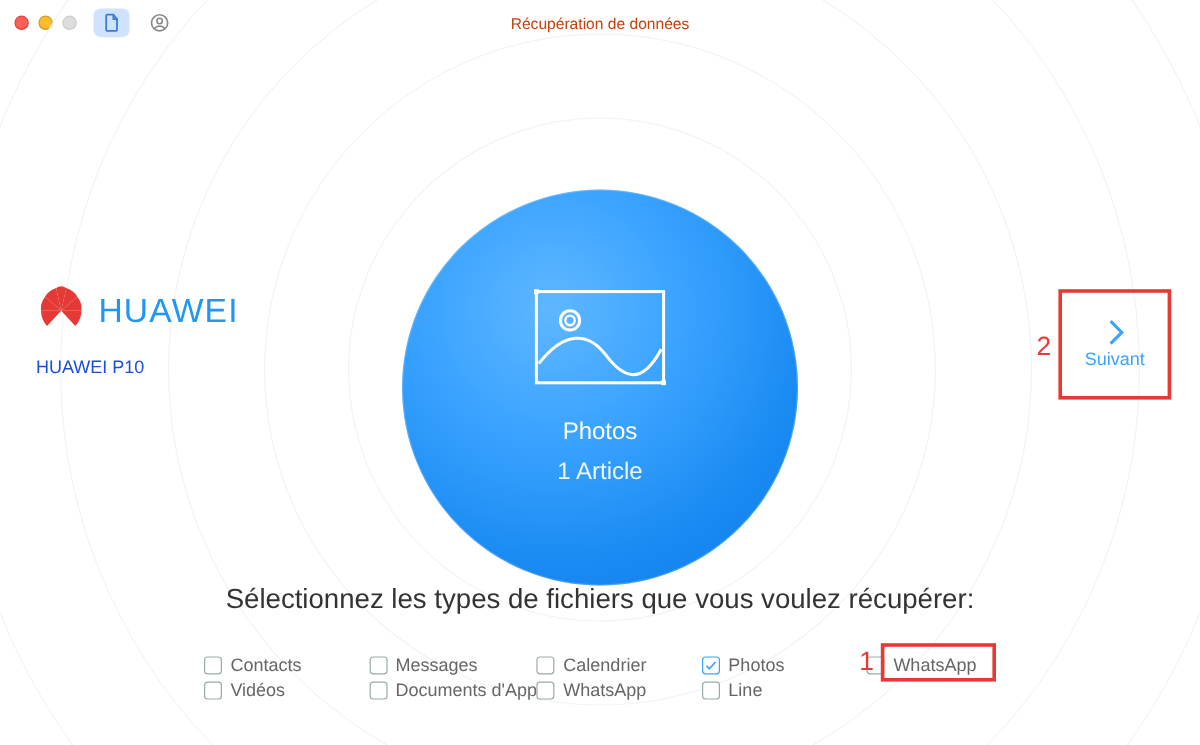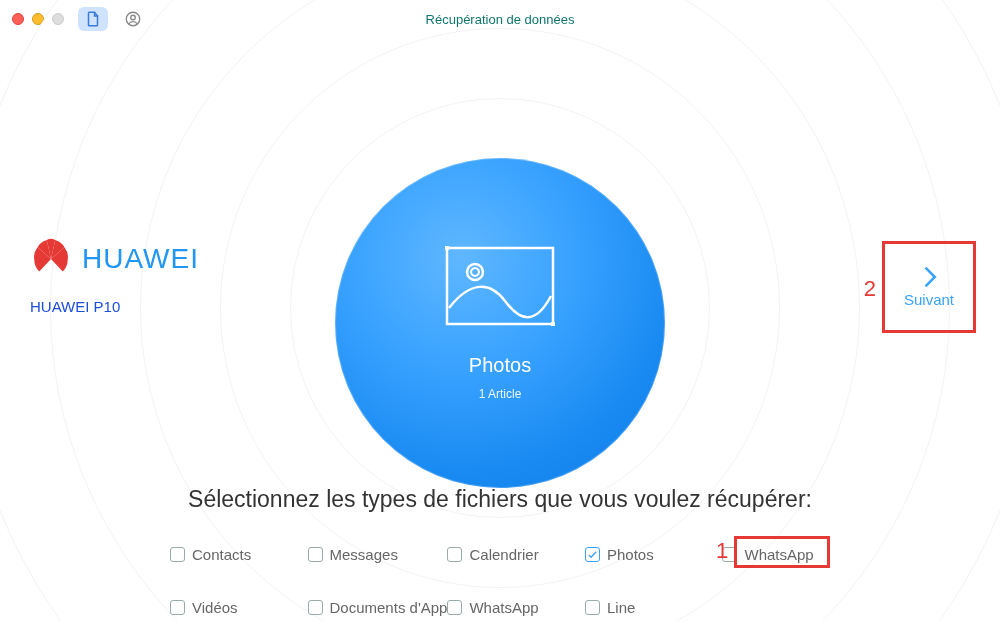--- a/index.html
+++ b/index.html
@@ -7,49 +7,49 @@
   .titlebar { position:relative; height:38px; display:flex; align-items:center; padding:0 12px; }
   .traffic { display:flex; gap:8px; align-items:center; }
   .dot { width:12px; height:12px; border-radius:50%; }
   .dot.red { background:#ff5f57; border:1px solid #e0443e; }
   .dot.yellow { background:#febc2e; border:1px solid #d09d1c; }
   .dot.grey { background:#ddd; border:1px solid #ccc; }
   .mode-btns { display:flex; gap:10px; margin-left:14px; align-items:center; }
   .mode-btn { width:30px; height:24px; border-radius:6px; display:flex; align-items:center; justify-content:center; }
   .mode-btn.active { background:#cfe3ff; }
   .mode-btn svg { width:18px; height:18px; }
-  .win-title { position:absolute; left:0; right:0; text-align:center; font-size:13px; color:#0f766e; pointer-events:none; }
+  .win-title { position:absolute; left:0; right:0; text-align:center; font-size:13px; color:#c2410c; pointer-events:none; }
   
   .canvas { position:relative; width:100%; height:calc(621px - 38px); }
   
   
   .rings { position:absolute; top:270px; left:500px; transform:translate(-50%,-50%); pointer-events:none; }
   .ring { position:absolute; border:1px solid #f0f4f8; border-radius:50%; }
   
   .left-panel { position:absolute; left:30px; top:200px; }
   .brand-row { display:flex; align-items:center; gap:10px; }
   .brand-name { color:#2196f3; font-size:28px; font-weight:500; letter-spacing:1px; }
   .model { font-size:15px; color:#1d4ed8; margin-top:18px; }
   
   .center { position:absolute; left:500px; top:120px; transform:translateX(-50%); width:330px; height:330px; border-radius:50%;
             background: radial-gradient(circle at 38% 30%, #5fb7ff 0%, #3aa3ff 35%, #198af2 70%, #0e7de5 100%);
             display:flex; flex-direction:column; align-items:center; justify-content:center; color:#fff;
             box-shadow: 0 0 0 1px rgba(255,255,255,0.2) inset; }
   .center .photo-icon { margin-bottom:28px; }
   .center .cat-name { font-size:20px; margin-bottom:10px; }
-  .center .cat-count { font-size:12px; opacity:.9; }
+  .center .cat-count { font-size:20px; opacity:.9; }
   
   .next { position:absolute; right:33px; top:225px; width:76px; display:flex; flex-direction:column; align-items:center; gap:0; cursor:pointer; }
   .next-label { color:#3aa3ff; font-size:15px; }
   .annot-box { position:absolute; border:3px solid #e53935; pointer-events:none; }
   .annot-num { position:absolute; color:#e53935; font-size:22px; font-weight:400; pointer-events:none; }
   
   .prompt { position:absolute; top:448px; left:0; right:0; text-align:center; font-size:23px; color:#333; }
   
-  .options { position:absolute; top:508px; left:170px; right:140px; display:grid; grid-template-columns: repeat(5, 1fr); row-gap:36px; }
+  .options { position:absolute; top:508px; left:170px; right:140px; display:grid; grid-template-columns: repeat(5, 1fr); row-gap:4px; }
   .opt { display:flex; align-items:center; gap:7px; cursor:pointer; }
   .cb { width:15px; height:15px; border:1px solid #9aa; border-radius:3px; flex:none; display:flex; align-items:center; justify-content:center; background:#fff; }
   .cb.checked { border-color:#3aa3ff; }
   .cb.checked svg { display:block; }
   .cb svg { display:none; width:11px; height:11px; }
   .opt-label { font-size:15px; color:#666; white-space:nowrap; }
   
   
   .huawei-logo { width:42px; height:42px; }
 </style>

